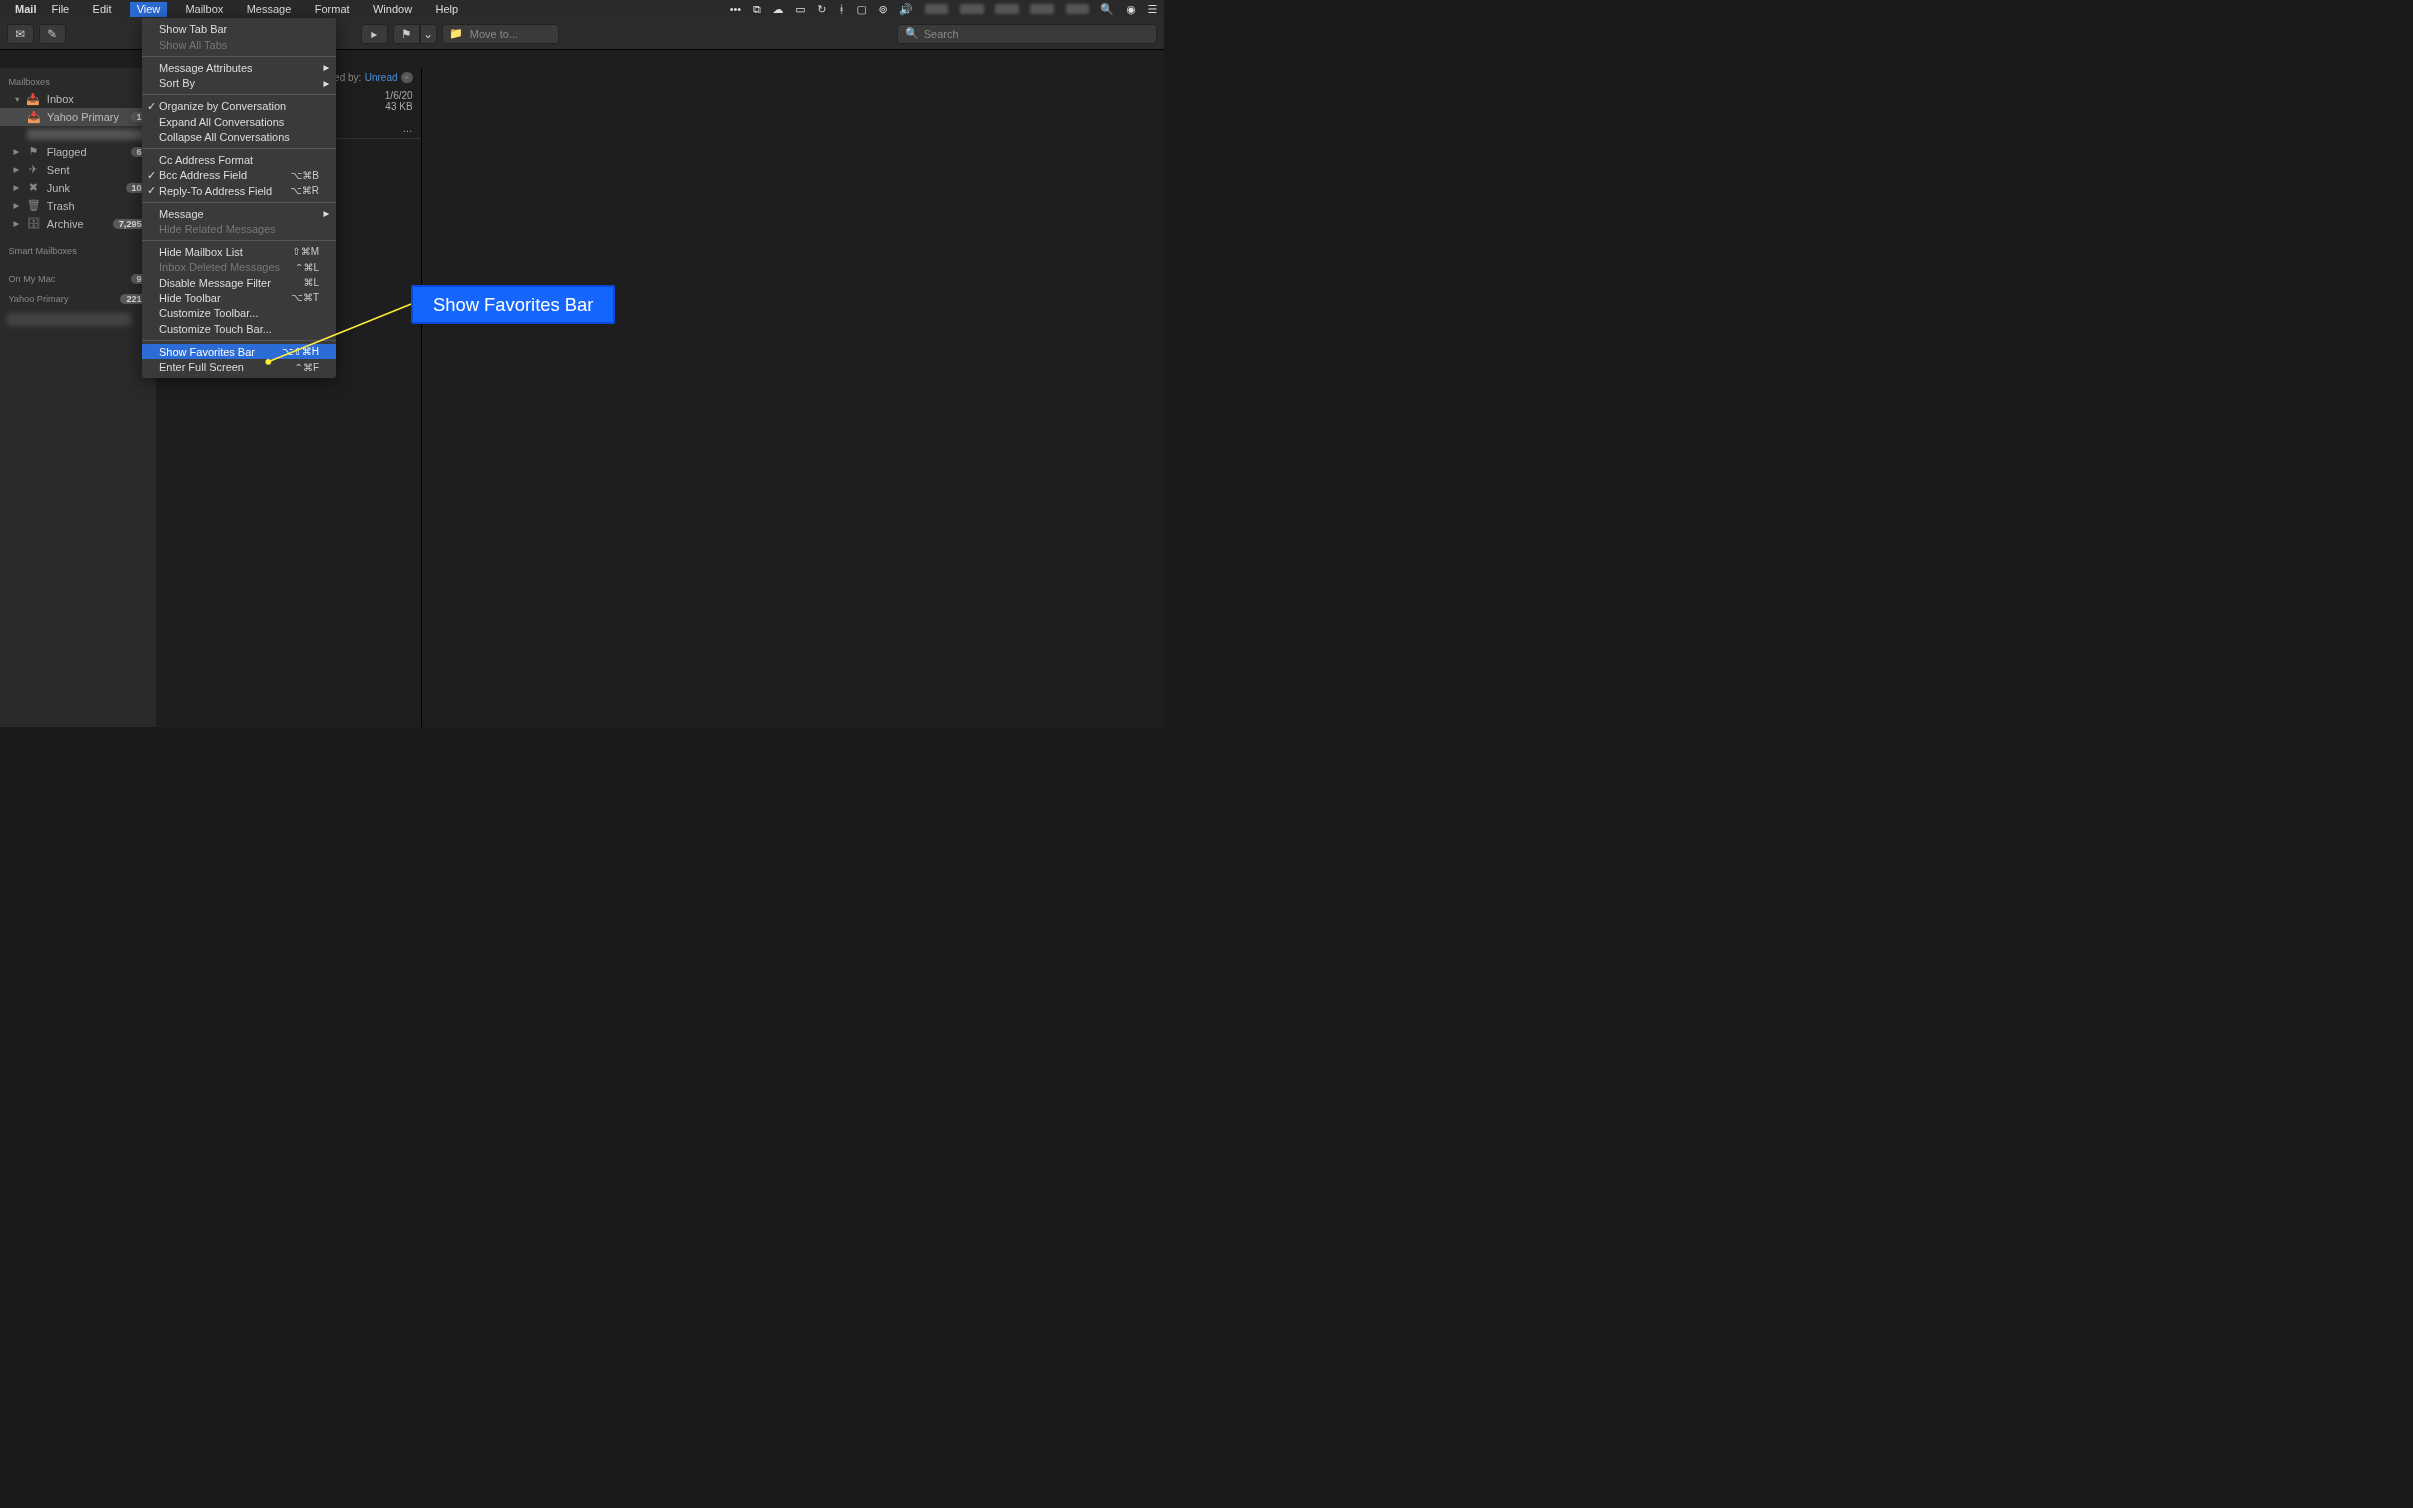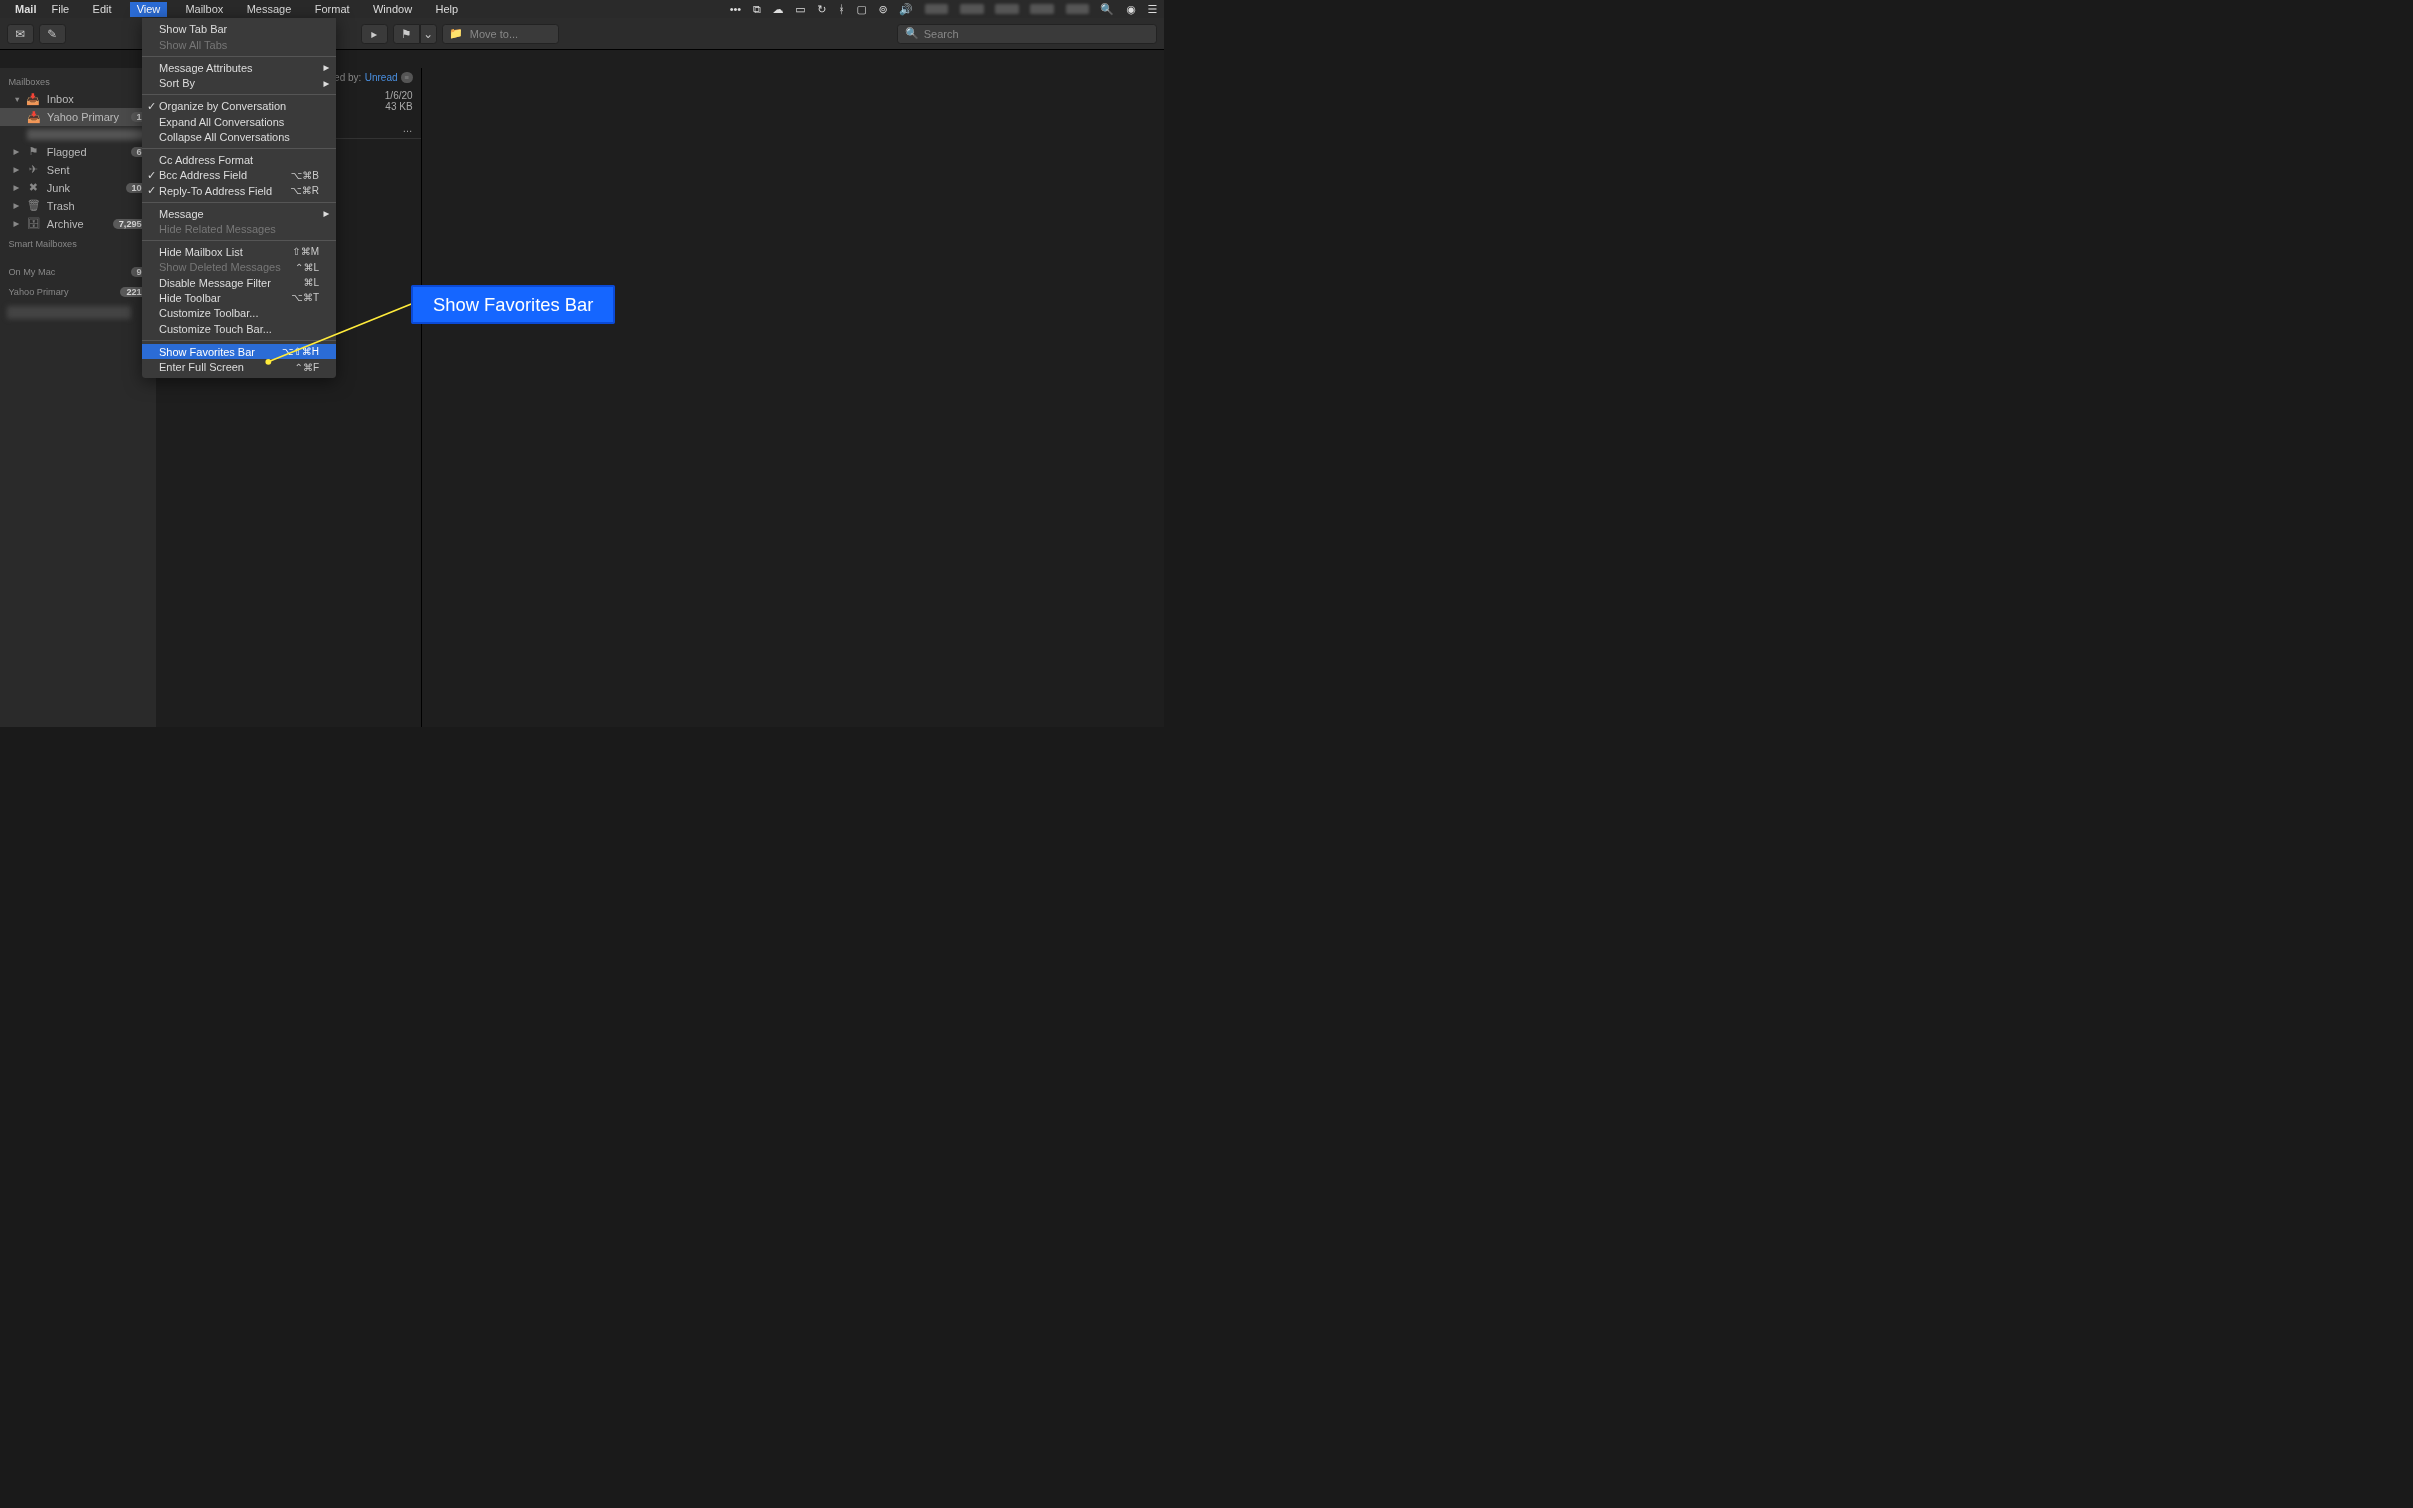--- a/index.html
+++ b/index.html
@@ -166,21 +166,21 @@
         <span class="disclosure">▶</span>
         <span class="icon">🗑</span>
         <span class="label">Trash</span>
       </div>
       <div class="item">
         <span class="disclosure">▶</span>
         <span class="icon">🗄</span>
         <span class="label">Archive</span>
         <span class="badge">7,295</span>
       </div>
-      <div class="section-label" style="margin-top:3px">Smart Mailboxes</div>
+      <div class="section-label" style="margin-top:10px">Smart Mailboxes</div>
       <div class="section-label" style="margin-top:11px; display:flex;">
         <span style="flex:1">On My Mac</span>
         <span class="badge">9</span>
       </div>
       <div class="section-label" style="margin-top:3.4px; display:flex;">
         <span style="flex:1">Yahoo Primary</span>
         <span class="badge">221</span>
       </div>
       <div class="blurred-item2"></div>
     </div>
@@ -262,21 +262,21 @@
     </div>
     <div class="item disabled">
       <span class="label">Hide Related Messages</span>
     </div>
     <div class="sep"></div>
     <div class="item">
       <span class="label">Hide Mailbox List</span>
       <span class="shortcut">⇧⌘M</span>
     </div>
     <div class="item disabled">
-      <span class="label">Show Deleted Messages</span>
+      <span class="label">Inbox Deleted Messages</span>
       <span class="shortcut">⌃⌘L</span>
     </div>
     <div class="item">
       <span class="label">Disable Message Filter</span>
       <span class="shortcut">⌘L</span>
     </div>
     <div class="item">
       <span class="label">Hide Toolbar</span>
       <span class="shortcut">⌥⌘T</span>
     </div>

